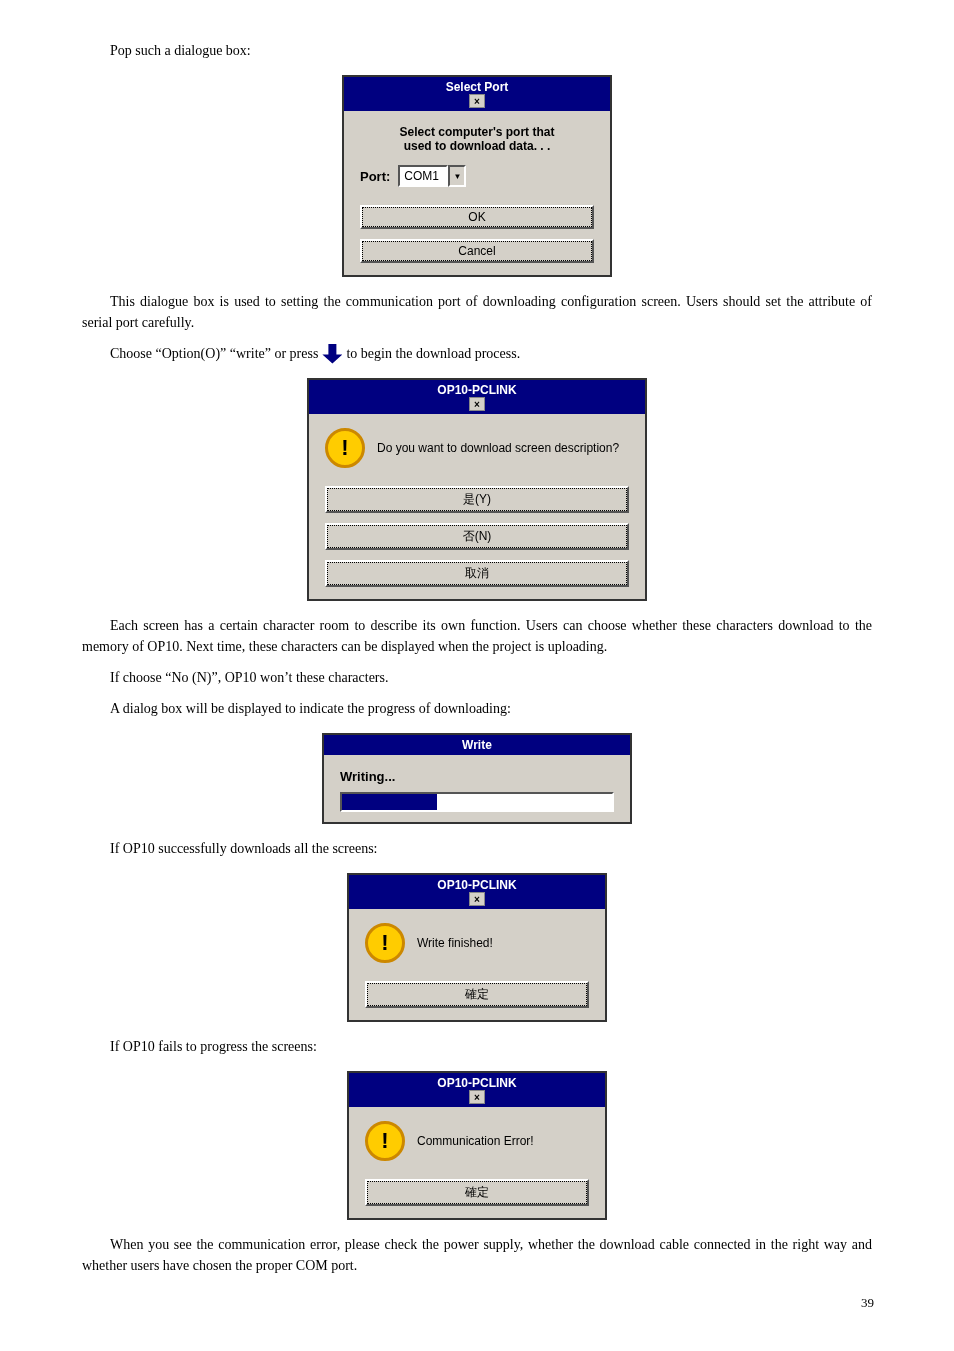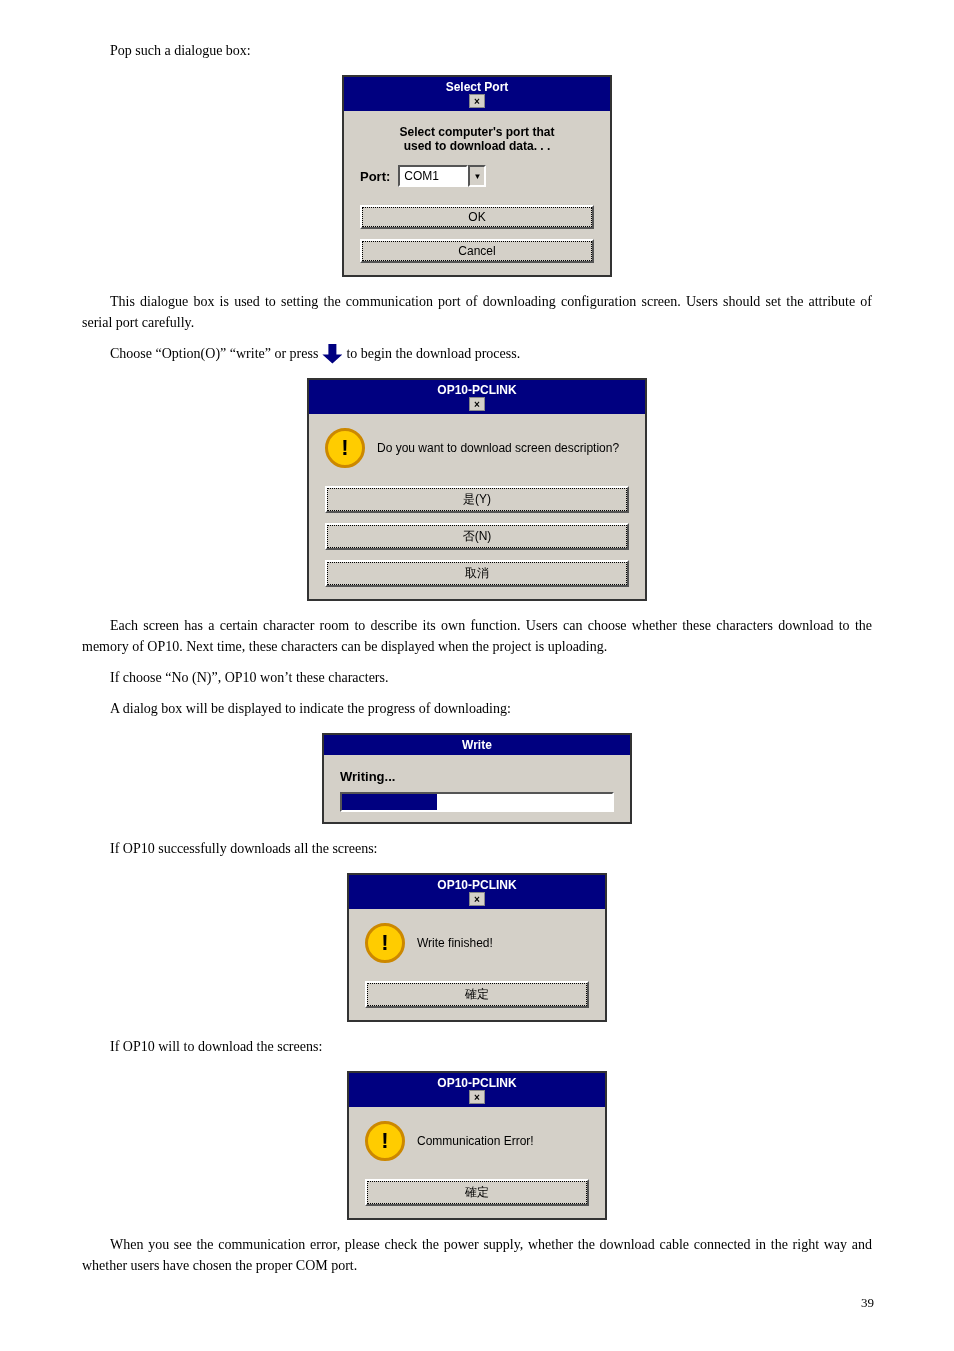--- a/index.html
+++ b/index.html
@@ -92,21 +92,21 @@
     }
     .win-input {
       border-top: 2px solid #555;
       border-left: 2px solid #555;
       border-right: 2px solid #fff;
       border-bottom: 2px solid #fff;
       background: #fff;
       padding: 2px 4px;
       font-family: Arial, sans-serif;
       font-size: 12px;
-      width: 70px;
+      width: 50px;
       display: inline-block;
     }
     .win-select-wrapper {
       display: inline-flex;
       align-items: center;
     }
     .win-select-arrow {
       border-top: 2px solid #555;
       border-left: 0;
       border-right: 2px solid #fff;
@@ -310,21 +310,21 @@
           <div class="warn-icon">!</div>
           <div class="op10-msg">Write finished!</div>
         </div>
       </div>
       <div class="dialog-footer">
         <button class="win-btn kanji-btn">確定</button>
       </div>
     </div>
   </div>
 
-  <p class="indent2">If OP10 will to download the screens:</p>
+  <p class="indent2">If OP10 fails to progress the screens:</p>
 
   <div class="center-block">
     <div class="dialog op10-small">
       <div class="dialog-titlebar">
         <span>OP10-PCLINK</span>
         <span class="dialog-close">×</span>
       </div>
       <div class="dialog-body">
         <div class="op10-body-row">
           <div class="warn-icon">!</div>

